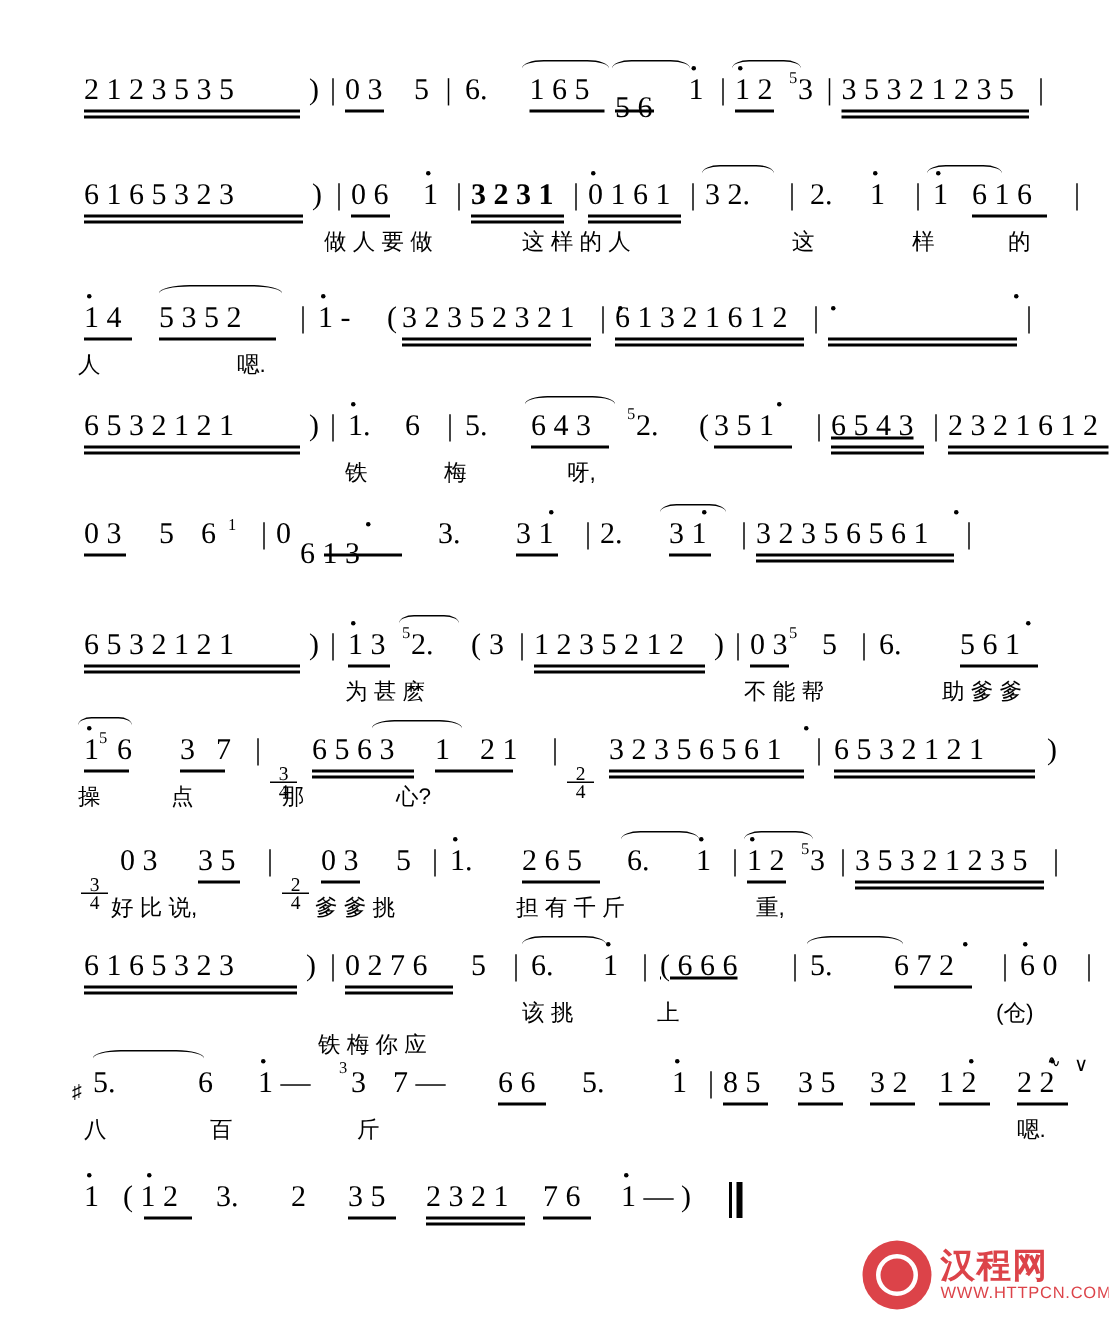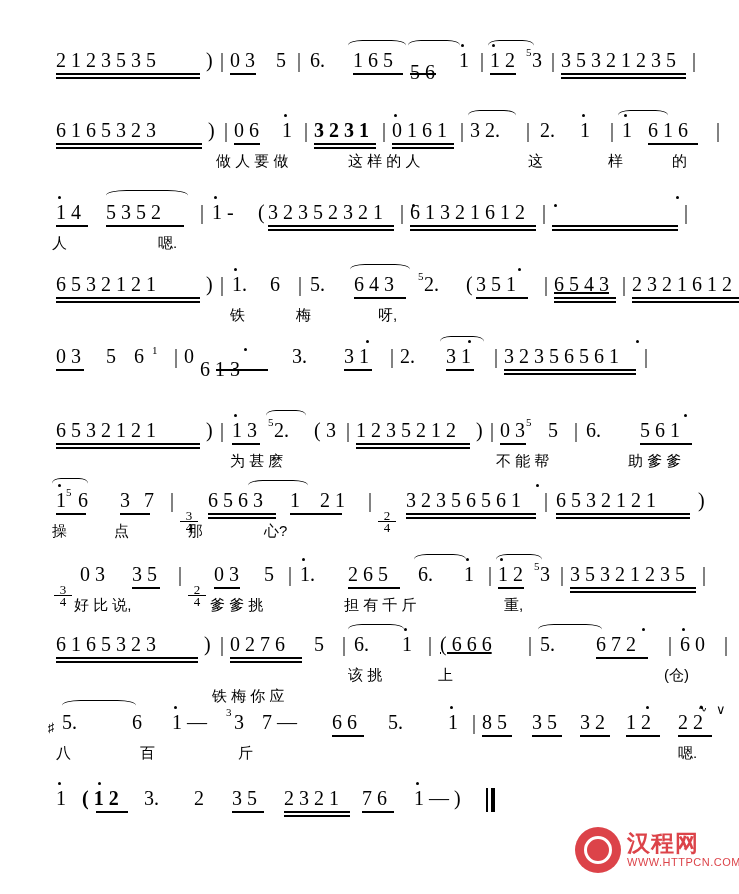--- a/index.html
+++ b/index.html
@@ -546,21 +546,21 @@
       <span class="w" style="left:8px;">八</span>
       <span class="w" style="left:92px;">百</span>
       <span class="w" style="left:190px;">斤</span>
       <span class="w" style="left:630px;">嗯.</span>
     </div>
   </div>
 
   <div class="line" style="top:786px;">
     <div class="notes">
       <span class="n" style="left:8px;">1</span>
-      <span class="n" style="left:34px;font-weight:bold;">( 1 2</span>
+      <span class="n" style="left:34px;">( 1 2</span>
       <span class="n" style="left:96px;">3.</span>
       <span class="n" style="left:146px;">2</span>
       <span class="n" style="left:184px;">3 5</span>
       <span class="n" style="left:236px;">2 3 2 1</span>
       <span class="n" style="left:314px;">7 6</span>
       <span class="n" style="left:366px;">1 — )</span>
       <div class="beam" style="left:48px; top:25px; width:32px;"></div>
       <div class="beam" style="left:184px; top:25px; width:32px;"></div>
       <div class="beam" style="left:236px; top:25px; width:66px;"></div>
       <div class="beam" style="left:236px; top:29px; width:66px;"></div>

